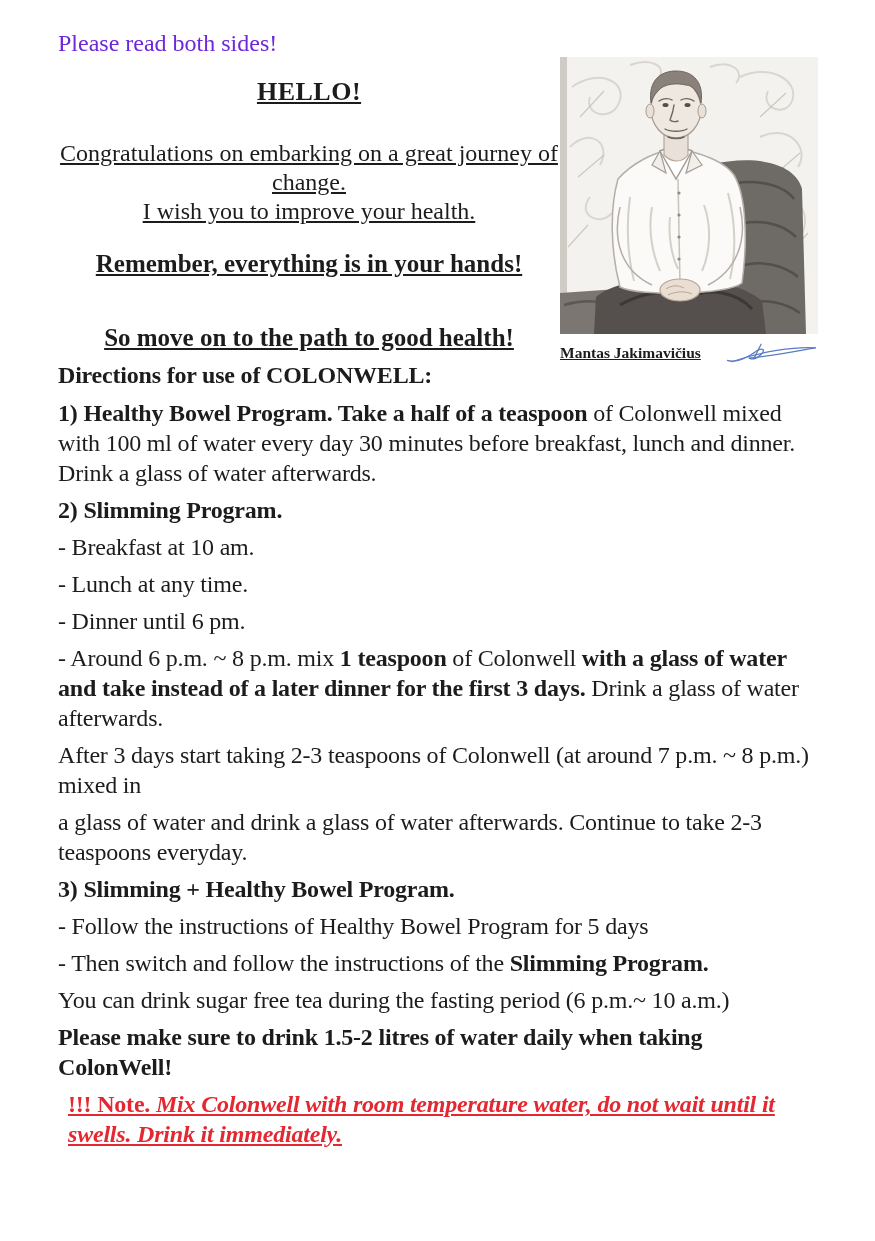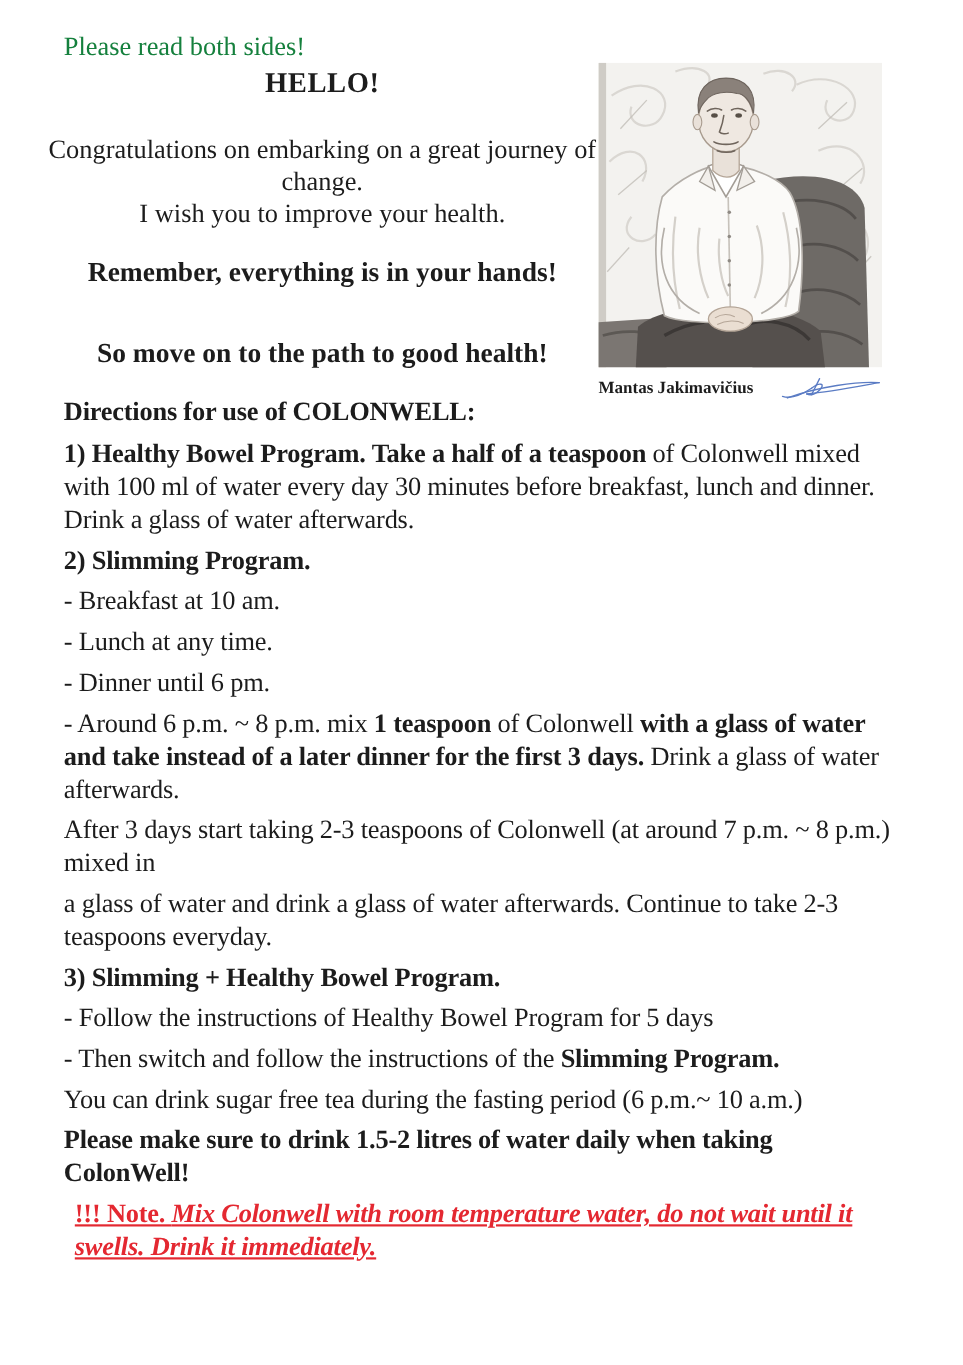--- a/index.html
+++ b/index.html
@@ -10,30 +10,31 @@
     background: #ffffff;
     font-family: "Liberation Serif", "DejaVu Serif", serif;
     color: #1c1c1c;
     overflow: hidden;
   }
   .notice {
     position: absolute;
     left: 58px;
     top: 30px;
     font-size: 24px;
-    color: #15803d;
+    color: #6d28d9;
     text-align: center;
   }
   .header-row {
     position: absolute;
-    left: 42px;
+    left: 58px;
     top: 57px;
     width: 760px;
     display: flex;
-    align-items: flex-start;
+    align-items: center;
+    text-decoration: underline;
   }
   .header-left {
     width: 502px;
     text-align: center;
   }
   .hello {
     font-size: 26px;
     font-weight: bold;
     margin-top: 4px;
     letter-spacing: 0.5px;

